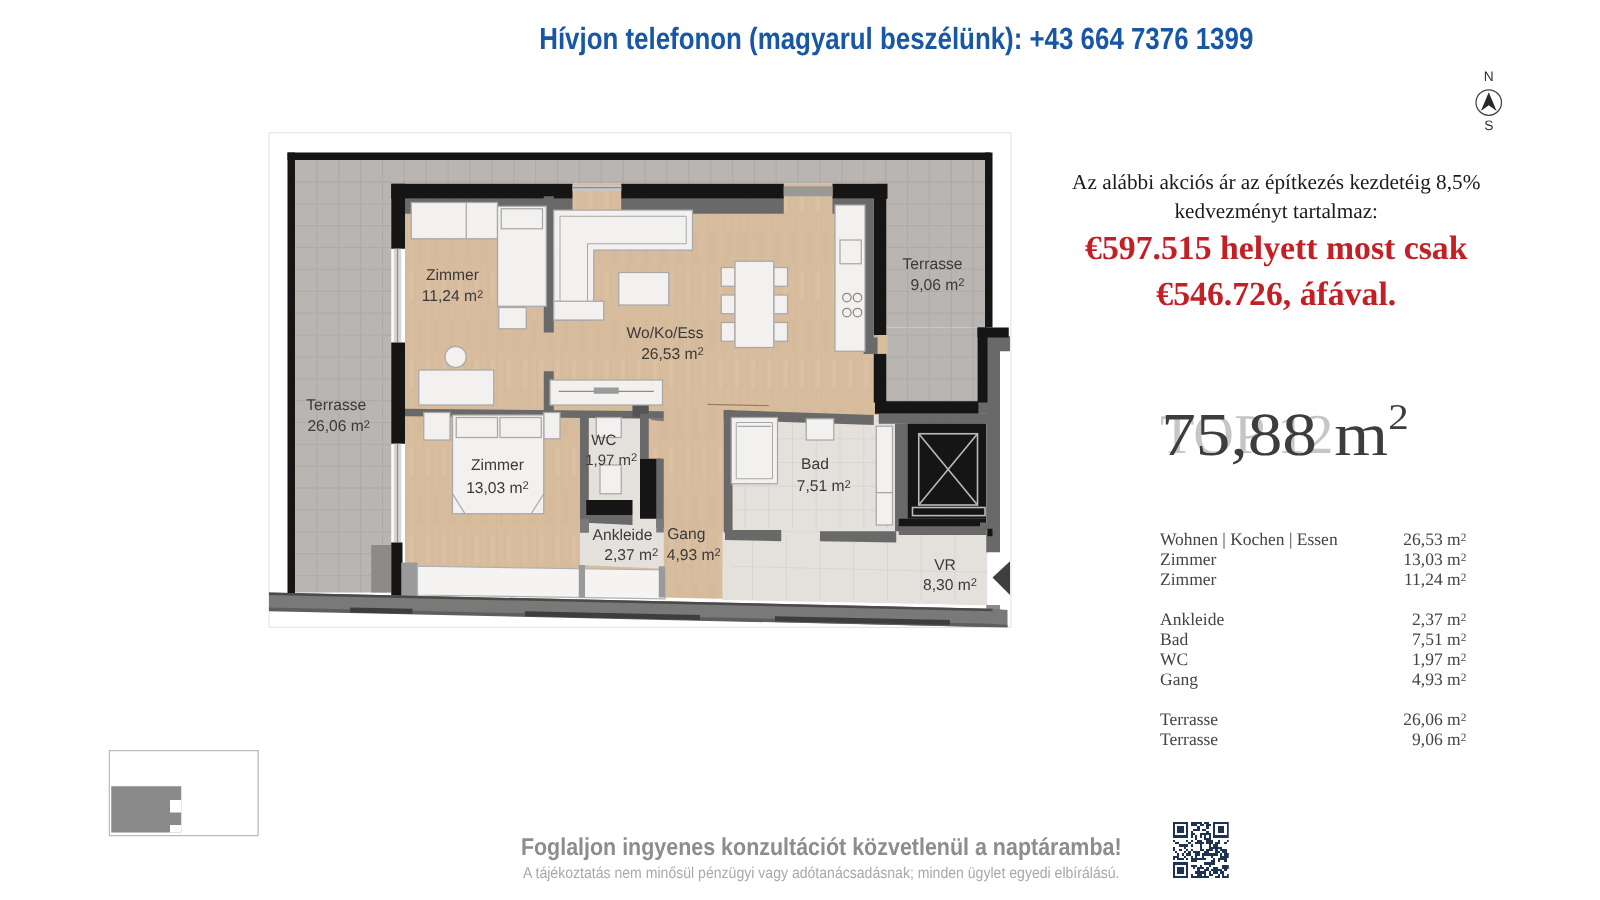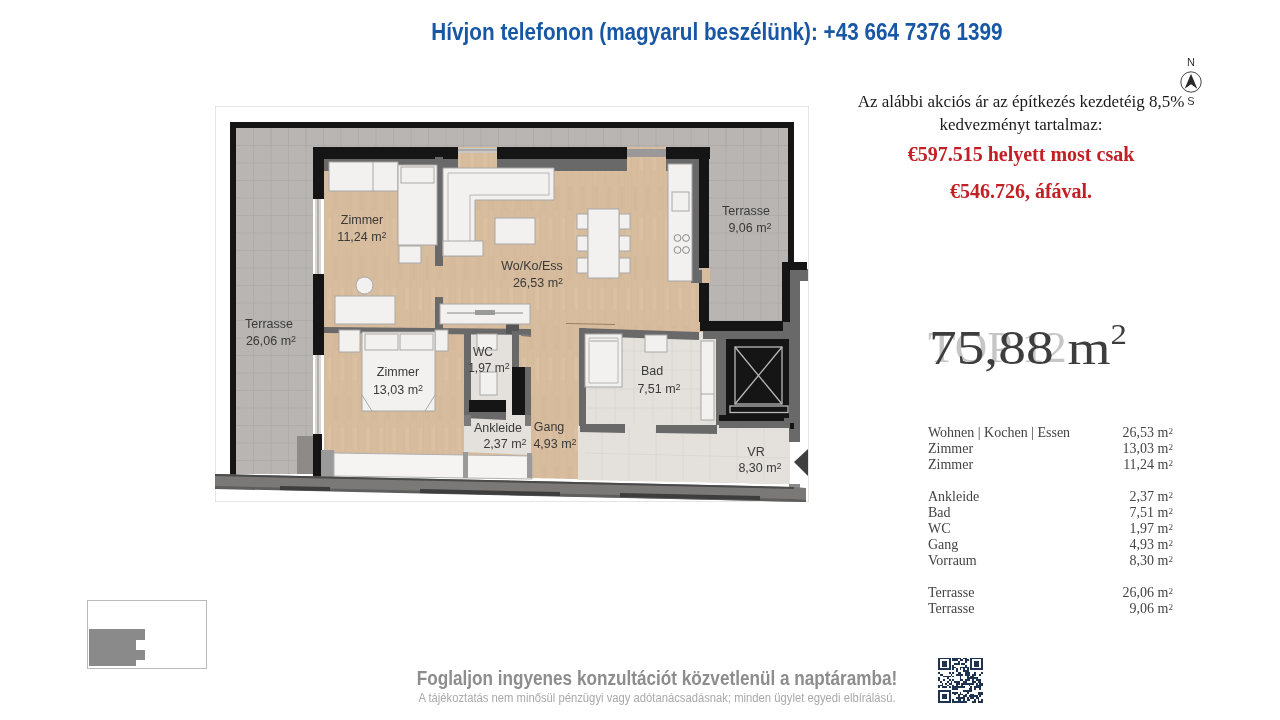--- a/index.html
+++ b/index.html
@@ -4,22 +4,22 @@
 <style>
   html,body{margin:0;padding:0;}
   body{width:1280px;height:720px;position:relative;background:#fff;overflow:hidden;
        font-family:"Liberation Sans", sans-serif;}
   .abs{position:absolute;}
   .phone{left:77px;top:18px;width:1280px;text-align:center;
          font-size:24.5px;font-weight:bold;color:#1857a5;
          transform:scaleX(0.845);transform-origin:center top;}
   .rcol{left:845px;top:90px;width:352px;text-align:center;
         font-family:"Liberation Serif", serif;color:#1a1a1a;}
-  .rcol .l1{font-size:17px;line-height:23px;}
-  .rcol .red{color:#c32026;font-weight:bold;font-size:20px;line-height:36.5px;margin-top:0px;}
+  .rcol .l1{font-size:17px;line-height:23px;margin-top:44px;}
+  .rcol .red{color:#c32026;font-weight:bold;font-size:27px;line-height:36.5px;margin-top:0px;}
   .top12{left:928px;top:277px;font-family:"Liberation Serif", serif;
          font-size:45px;color:#c6c6c6;margin-top:44px;}
   .area{left:929px;top:319px;font-family:"Liberation Serif", serif;
         font-size:49px;color:#3d3d3d;transform:scaleX(1.13);transform-origin:left top;}
   .area sup{font-size:29px;line-height:0;position:relative;top:0.5em;vertical-align:top;}
   table.sizes{left:928px;top:425px;width:245px;border-collapse:collapse;
         font-family:"Liberation Serif", serif;font-size:14px;color:#444;}
   table.sizes td{padding:0;height:16px;line-height:16px;white-space:nowrap;margin-left:36px;}
   table.sizes td.v{text-align:right;}
   table.sizes tr.gap td{height:16px;}
@@ -81,24 +81,20 @@
         <td>Bad</td>
         <td class="v">7,51 m<sup>2</sup></td>
       </tr>
     <tr>
         <td>WC</td>
         <td class="v">1,97 m<sup>2</sup></td>
       </tr>
     <tr>
         <td>Gang</td>
         <td class="v">4,93 m<sup>2</sup></td>
-      </tr>
-    <tr>
-        <td>Vorraum</td>
-        <td class="v">8,30 m<sup>2</sup></td>
       </tr>
     <tr class="gap">
         <td></td>
         <td></td>
       </tr>
     <tr>
         <td>Terrasse</td>
         <td class="v">26,06 m<sup>2</sup></td>
       </tr>
     <tr>

